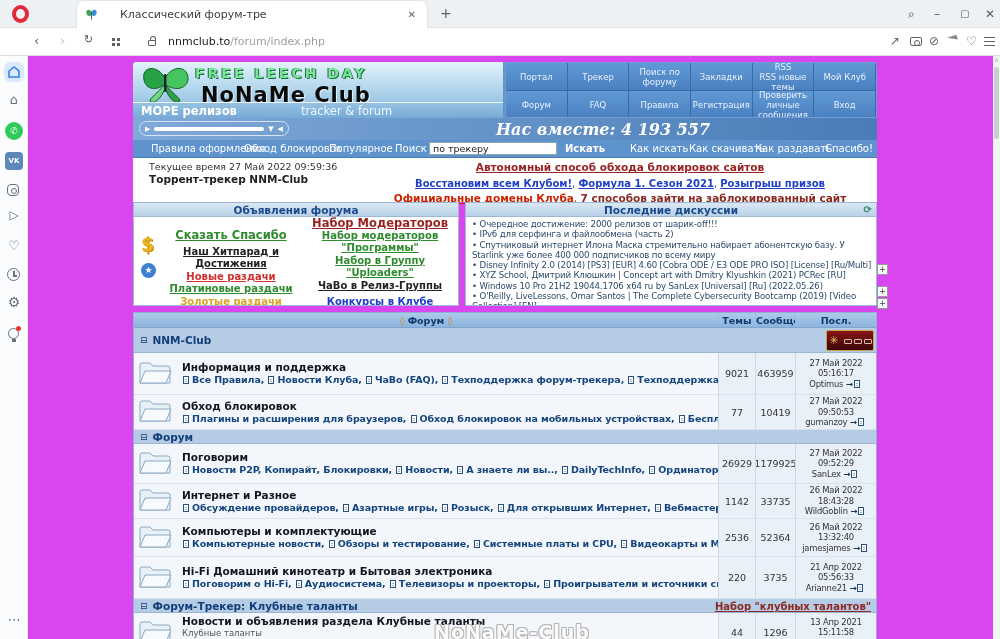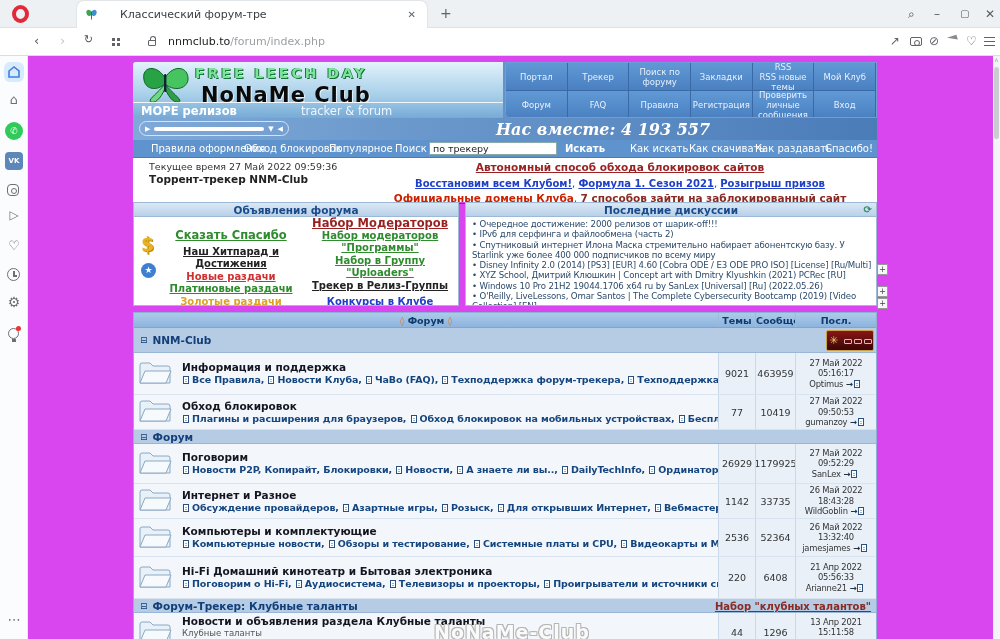--- a/index.html
+++ b/index.html
@@ -295,21 +295,21 @@
               <a class="c-dark mt4">Наш Хитпарад и Достижения</a>
               <a class="c-red">Новые раздачи</a>
               <a class="c-green">Платиновые раздачи</a>
               <a class="c-gold">Золотые раздачи</a>
 
             </div>
             <div class="anncol" id="annc2">
               <a class="c-maroon sz12">Набор Модераторов</a>
               <a class="c-green">Набор модераторов "Программы"</a>
               <a class="c-green">Набор в Группу "Uploaders"</a>
-              <a class="c-dark">Трекер в Релиз-Группы</a>
+              <a class="c-dark">ЧаВо в Релиз-Группы</a>
               <a class="c-blue mt4">Конкурсы в Клубе</a>
 
             </div>
           </div>
         </div>
         <div class="panel" id="panelR">
           <div class="phead"><span>Последние дискуссии</span><span class="refr">⟳</span></div>
           <div class="pbody">
               <div class="ditem">Очередное достижение: 2000 релизов от шарик-off!!!</div>
               <div class="ditem">IPv6 для серфинга и файлообмена (часть 2)</div>
@@ -449,21 +449,21 @@
             <span class="folder"><svg width="34" height="26" viewBox="0 0 34 26">
                   <path d="M2 24 L2 6 Q2 4 4 4 L12 4 L15 7 L30 7 Q32 7 32 9 L32 24 Z" fill="#e8f1f8" stroke="#8aa8c4"></path>
                   <path d="M2 24 L7 12 L33 12 L28 24 Z" fill="#f7fafd" stroke="#8aa8c4"></path>
                 </svg></span>
             <div class="dtext">
               <a class="ftitle">Hi-Fi Домашний кинотеатр и Бытовая электроника</a>
               <div class="flinks"><span class="fli"><span class="pg"></span><a class="flink">Поговорим о Hi-Fi</a></span><span class="fli"><span class="pg"></span><a class="flink">Аудиосистема</a></span><span class="fli"><span class="pg"></span><a class="flink">Телевизоры и проекторы</a></span><span class="fli"><span class="pg"></span><a class="flink">Проигрыватели и источники сигнала</a></span></div>
             </div>
           </div>
           <div class="fc num">220</div>
-          <div class="fc num">6408</div>
+          <div class="fc num">3735</div>
           <div class="fc last">
               <div>21 Апр 2022 05:56:33</div>
               <div><a class="fuser">Arianne21</a> <span class="jump"><span>→</span><span class="pg"></span></span></div>
             </div>
         </div>
 
         <div class="cat h14">
           <span class="collapse">⊟</span>
           <span>Форум-Трекер: Клубные таланты</span>
           <a class="catright">Набор "клубных талантов"</a>

